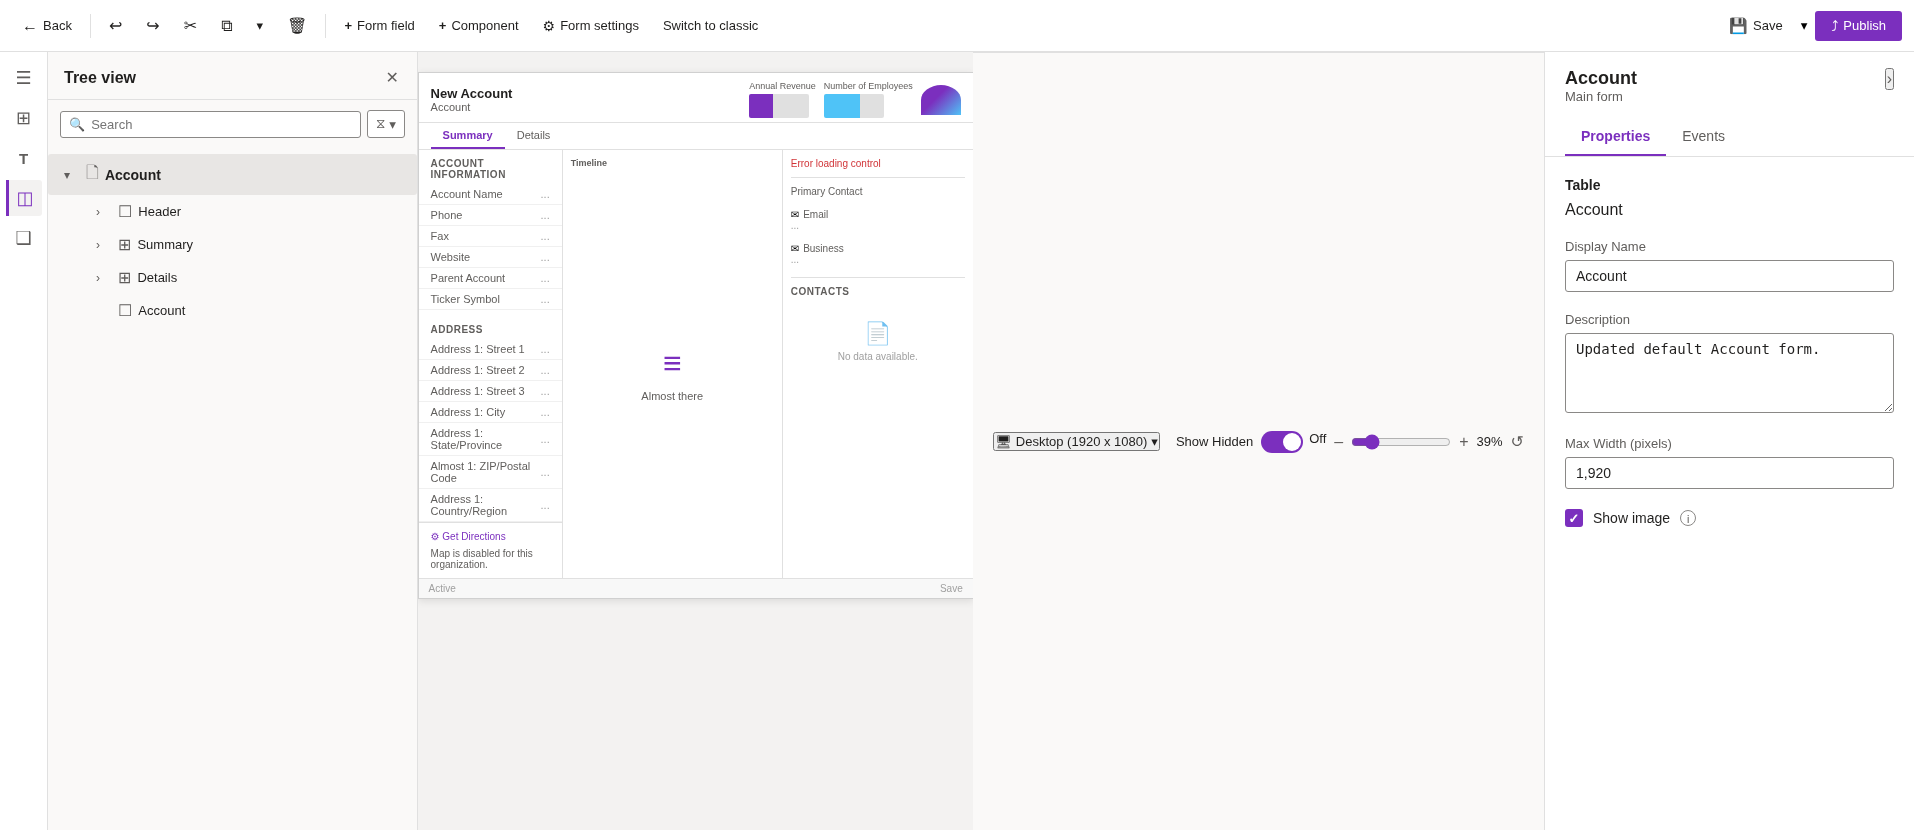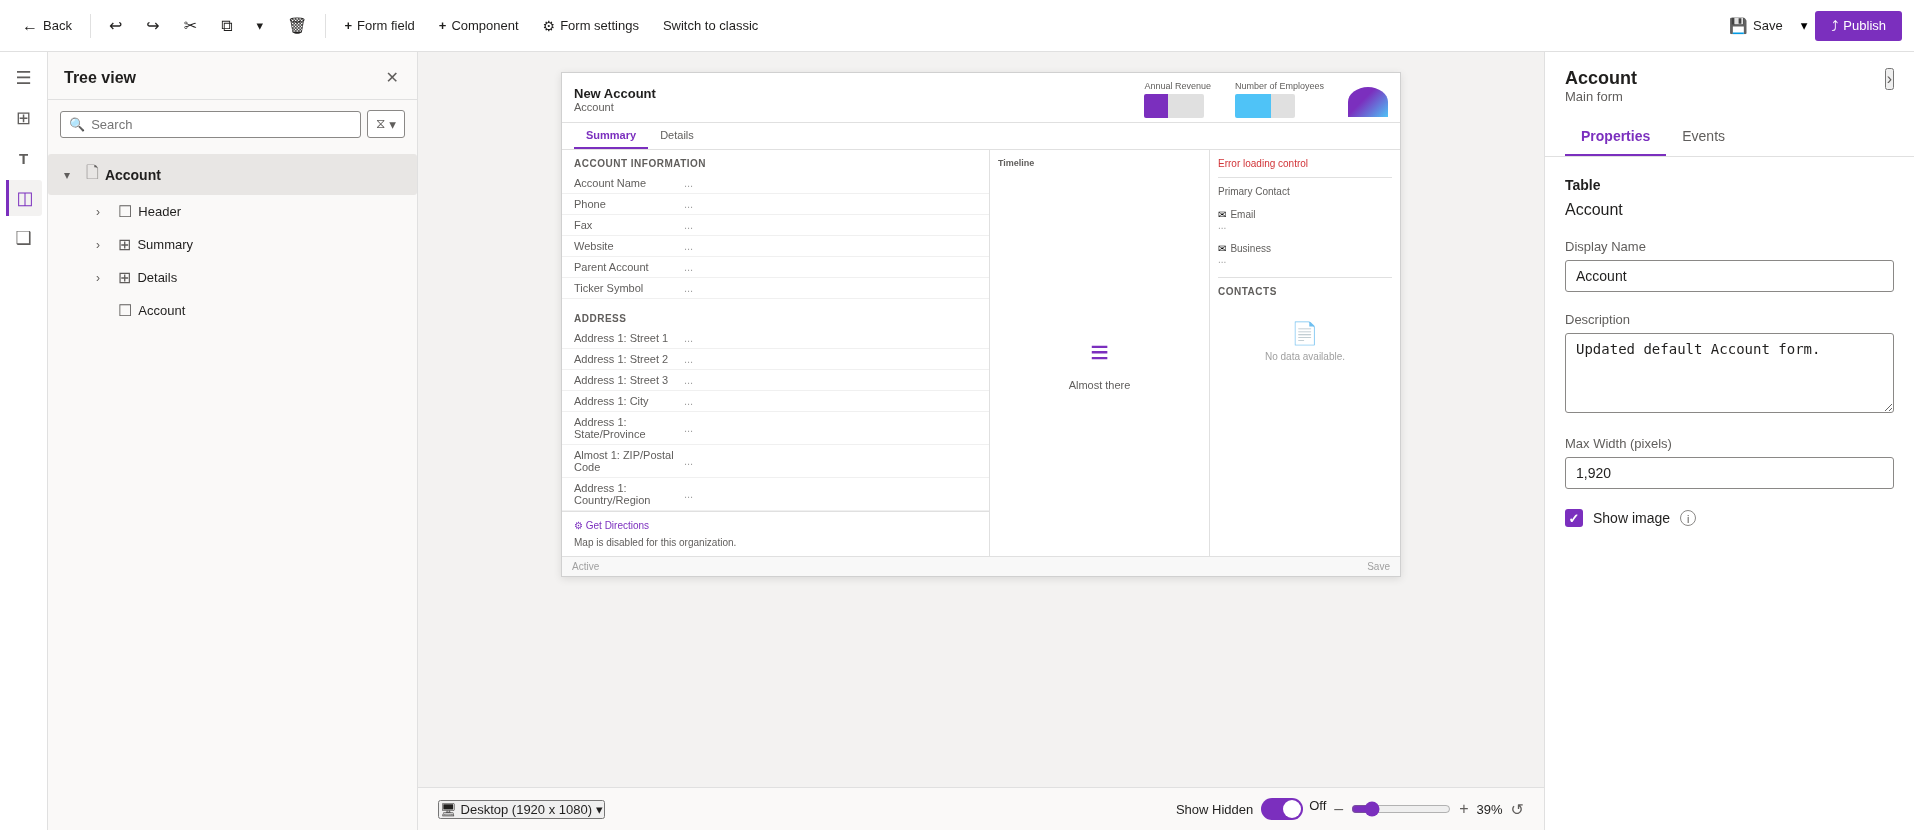--- a/index.html
+++ b/index.html
@@ -48,21 +48,21 @@
     .tree-item { display: flex; align-items: center; padding: 7px 12px 7px 16px; cursor: pointer; border-radius: 3px; gap: 6px; }
     .tree-item.selected { background: #e8e6e4; }
     .tree-item .chevron { font-size: 12px; color: #605e5c; width: 16px; }
     .tree-item .item-icon { font-size: 16px; color: #605e5c; }
     .tree-item .item-label { font-size: 14px; color: #201f1e; font-weight: 600; }
     .tree-child { padding-left: 48px; }
     .tree-child .item-label { font-weight: 400; font-size: 13px; }
 
     
     .canvas-area {
-      flex: 1; background: #f3f2f1; display: flex; flex-direction: column; overflow: hidden; position: relative;
+      flex: 1; background: #f3f2f1; display: flex; flex-direction: row; overflow: hidden; position: relative;
     }
     .canvas-content { flex: 1; display: flex; align-items: flex-start; justify-content: center; padding: 20px; overflow: auto; }
     .form-preview {
       background: #fff; border: 1px solid #d0d0d0; width: 840px; min-height: 460px;
       box-shadow: 0 2px 8px rgba(0,0,0,0.1); font-size: 11px; position: relative;
     }
     .preview-header { padding: 8px 12px 4px; border-bottom: 1px solid #e0e0e0; }
     .preview-title { font-size: 13px; font-weight: 600; color: #201f1e; }
     .preview-subtitle { font-size: 11px; color: #605e5c; }
     .preview-tabs { display: flex; gap: 0; padding: 0 12px; border-bottom: 1px solid #e0e0e0; }
@@ -262,21 +262,21 @@
   <div class="canvas-area">
     <div class="canvas-content">
       <div class="form-preview">
 
         <div class="preview-header">
           <div style="display:flex; justify-content:space-between; align-items:center;">
             <div>
               <div class="preview-title">New Account</div>
               <div class="preview-subtitle">Account</div>
             </div>
-            <div style="display:flex; gap:24px; align-items:center;">
+            <div style="display:flex; gap:8px; align-items:flex-start;">
               <div style="font-size:9px; color:#605e5c; text-align:center;">
                 <div>Annual Revenue</div>
                 <div style="width:60px; height:24px; background:linear-gradient(to right, #7B2FBE 40%, #e0e0e0 40%); border-radius:2px; margin-top:3px;"></div>
               </div>
               <div style="font-size:9px; color:#605e5c; text-align:center;">
                 <div>Number of Employees</div>
                 <div style="width:60px; height:24px; background:linear-gradient(to right, #4fc3f7 60%, #e0e0e0 60%); border-radius:2px; margin-top:3px;"></div>
               </div>
               <div style="width:40px; height:30px; background:linear-gradient(135deg, #7B2FBE 40%, #4fc3f7 100%); border-radius:50% 50% 0 0; margin-top:4px;"></div>
             </div>

